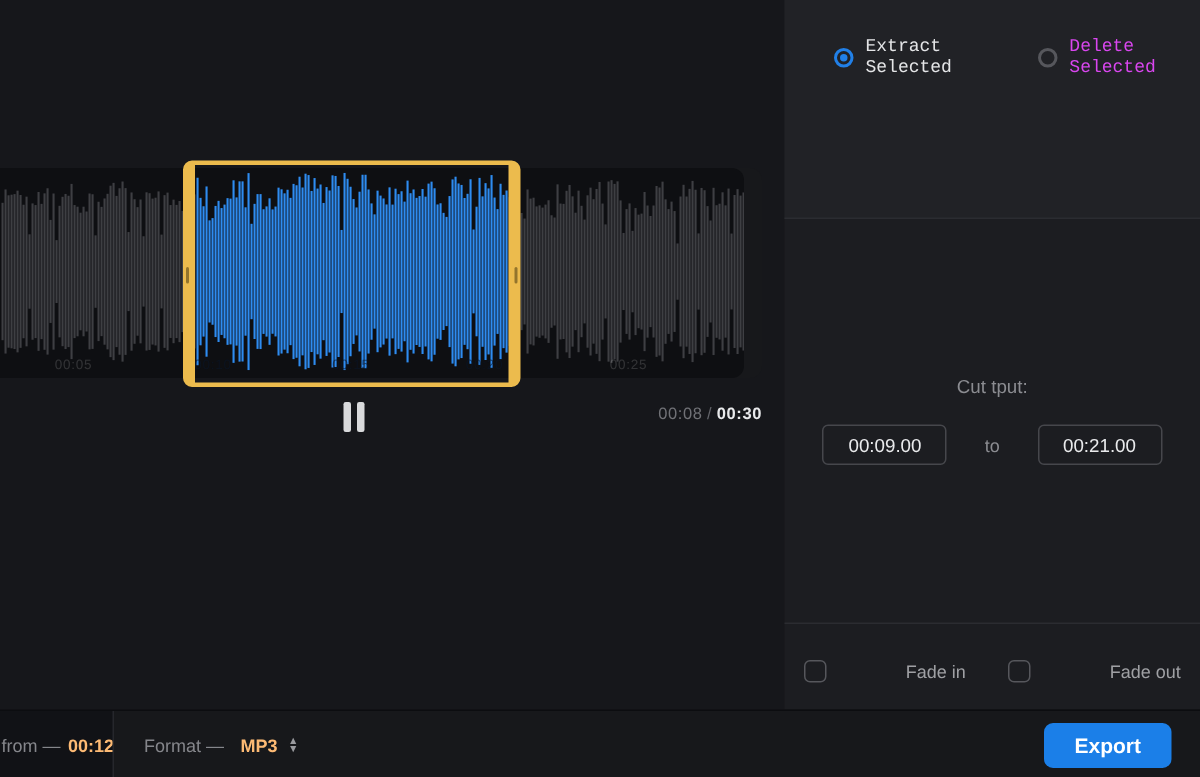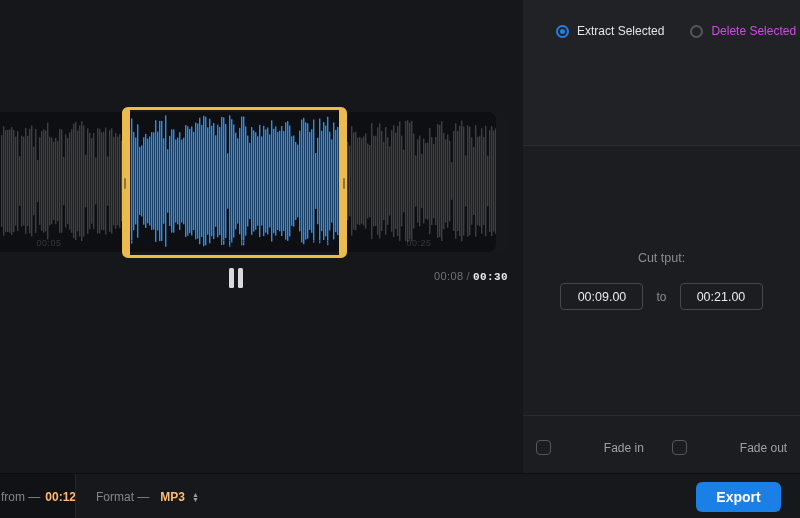--- a/index.html
+++ b/index.html
@@ -29,41 +29,41 @@
 
   .pause-button { position:absolute; left:220px; top:261px; width:32px; height:34px;
                   background:transparent; border:none; display:flex; align-items:center;
                   justify-content:center; gap:4px; cursor:pointer; }
   .pause-bar { width:5px; height:20px; background:#d9dadc; border-radius:1.5px; }
 
   .time-display { position:absolute; left:380px; top:270px; width:128px; text-align:right;
                   font-size:11px; letter-spacing:0.4px; color:#707176; }
   .time-display .current { color:#707176; }
   .time-display .sep { color:#63646a; padding:0 3px; }
-  .time-display .total { color:#e9eaec; font-weight:700;font-family:Liberation Mono, monospace; }
+  .time-display .total { color:#e9eaec; font-weight:700; }
 
   
   .side-panel { position:absolute; left:523px; top:0; width:277px; height:473px; background:#1c1d21; }
   .panel-top { position:absolute; left:0; top:0; width:277px; height:146px; background:#212226;
                border-bottom:1px solid #2b2c31; }
   .radio-row { position:absolute; left:33px; top:24px; display:flex; align-items:center; }
   .radio-group { display:flex; align-items:center; cursor:pointer; }
   .radio { width:13px; height:13px; border-radius:50%; position:relative; flex:0 0 auto; }
   .radio-on  { border:2px solid #2180e8; }
   .radio-on .dot { position:absolute; inset:2px; border-radius:50%; background:#2180e8; }
   .radio-off { border:2px solid #56575c; }
-  .radio-label { margin-left:8px; font-size:12px; }
+  .radio-label { margin-left:8px; font-size:12px;font-family:Liberation Mono, monospace; }
   .radio-label-on  { color:#e4e5e7; }
   .radio-label-off { color:#d946ef; }
   .radio-gap { width:26px; }
 
   .cut-label { position:absolute; left:0; top:251px; width:277px; text-align:center;
                font-size:12.5px; color:#8b8c91; }
   .cut-row { position:absolute; left:0; top:283px; width:277px; display:flex;
-             justify-content:center; align-items:center; gap:13px; }
+             justify-content:center; align-items:center; gap:25px; }
   .time-input { width:83px; height:27px; background:transparent; border:1px solid #46474c;
                 border-radius:4px; color:#e9eaec; font-size:12.5px; text-align:center;
                 font-family:"Liberation Sans", sans-serif; outline:none; }
   .to-label { font-size:12px; color:#8b8c91; }
 
   .panel-divider2 { position:absolute; left:0; top:415px; width:277px; height:1px; background:#2b2c31; }
 
   .fade-row { position:absolute; left:0; top:440px; width:277px; display:flex;
               justify-content:center; align-items:center; gap:28px; }
   .check-group { display:flex; align-items:center; cursor:pointer; }

